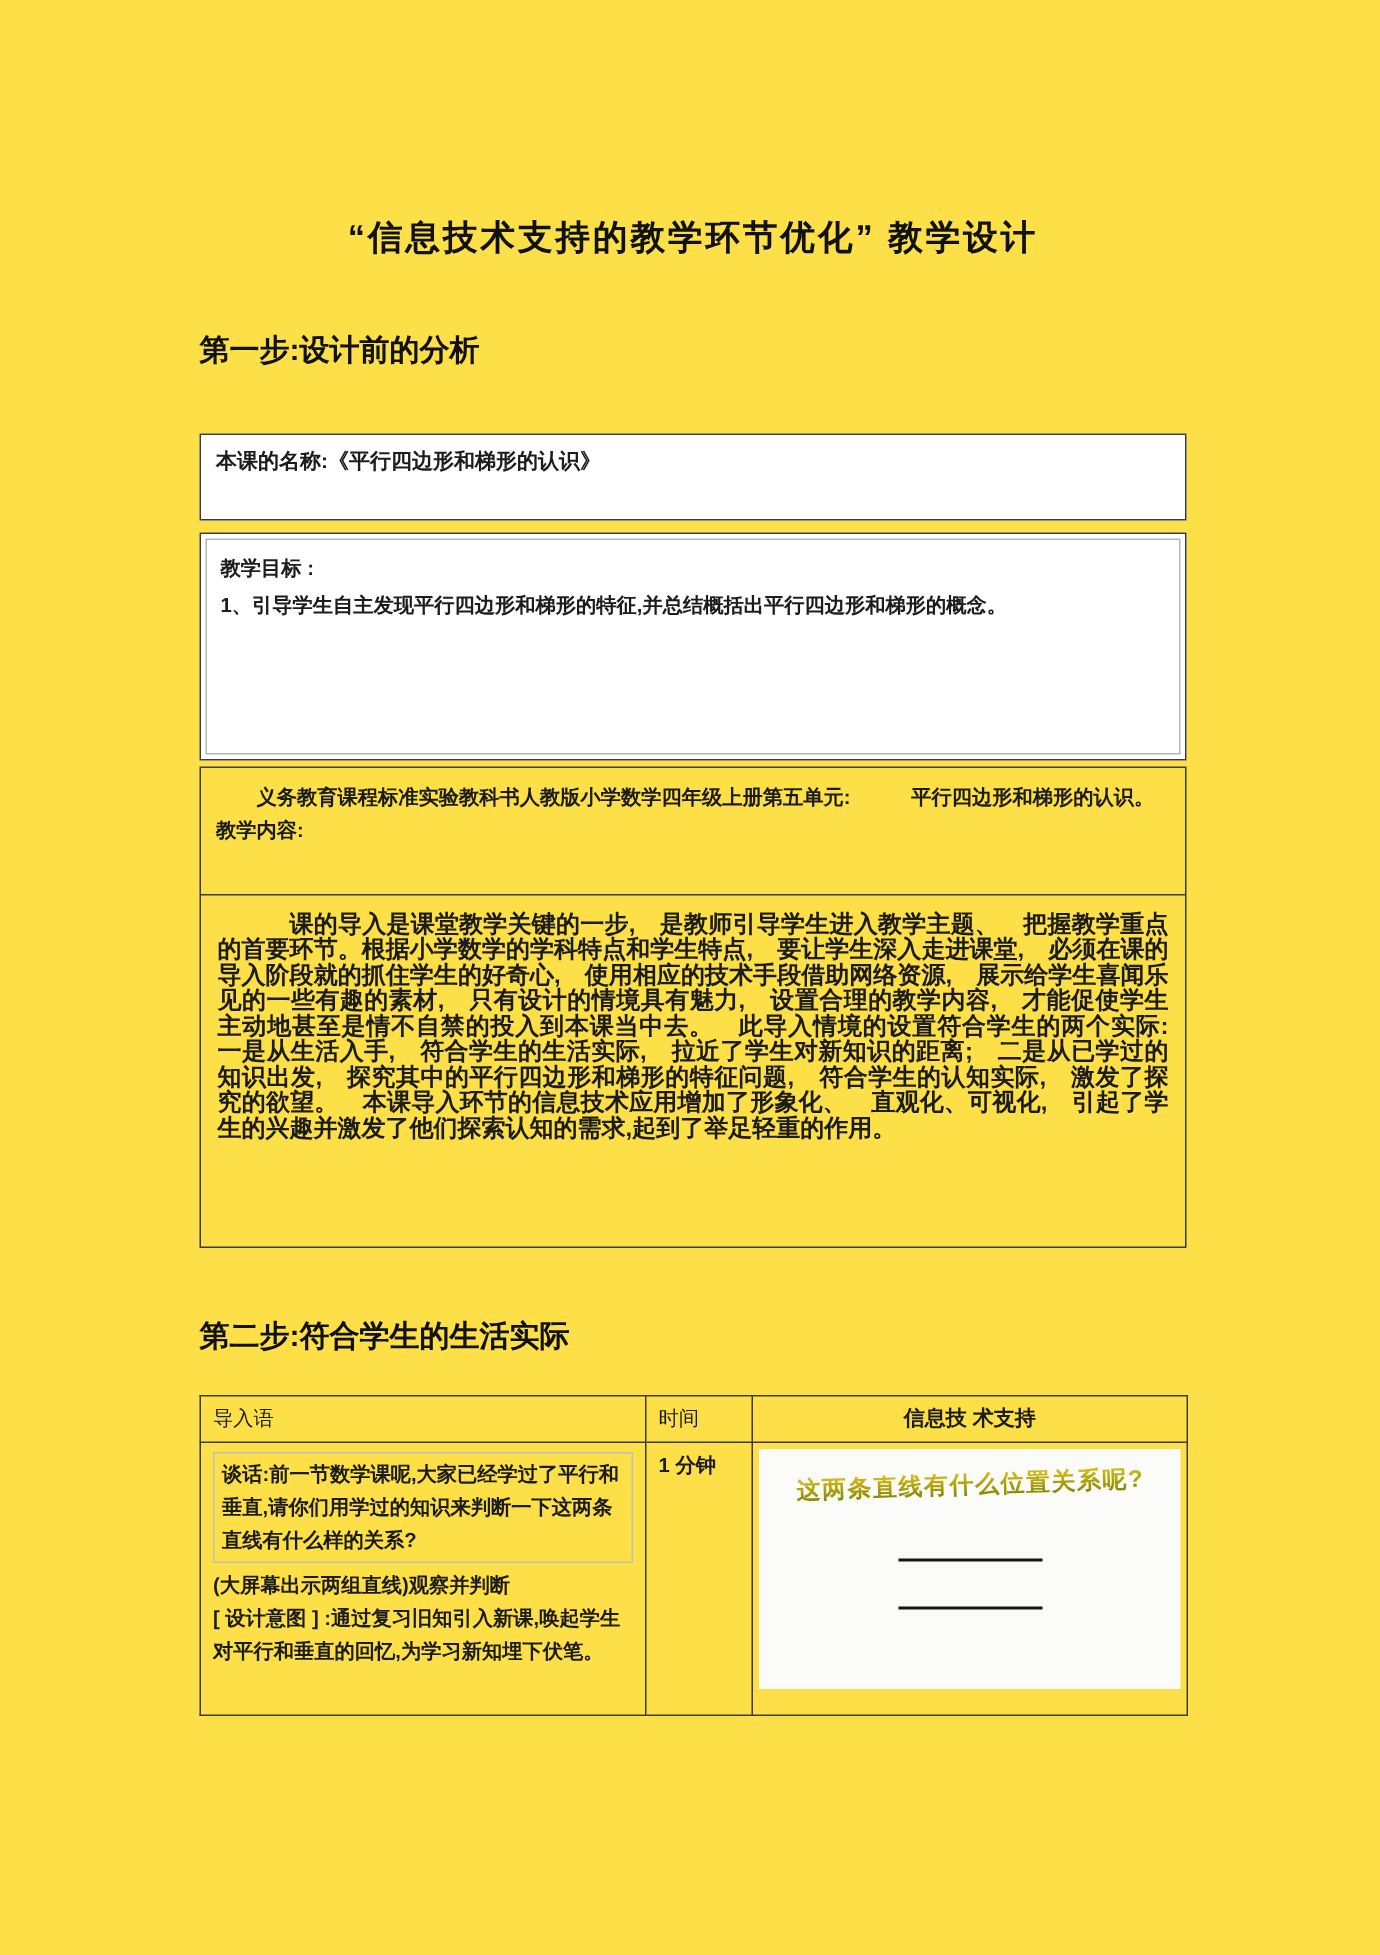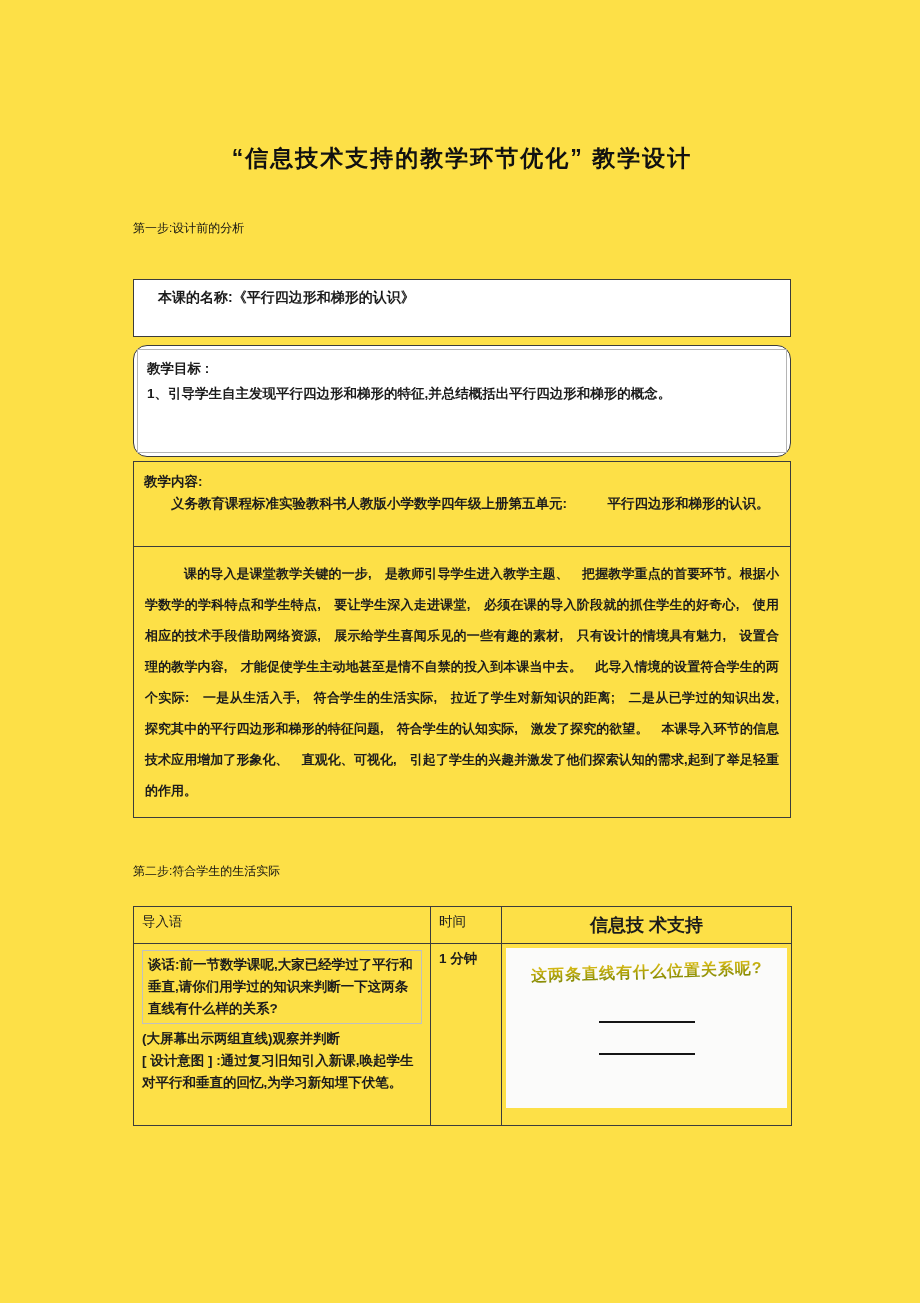--- a/index.html
+++ b/index.html
@@ -15,37 +15,37 @@
   .doc-title {
     margin-top:143px;
     text-align:center;
     font-size:23px;
     font-weight:700;
     letter-spacing:2px;
     color:#111;
   }
   .section-heading {
     margin-top:46px;
-    font-size:12px;
-    font-weight:400;
+    font-size:20px;
+    font-weight:700;
     color:#111;
   }
   .section-heading.second { margin-top:45px; }
 
   .box { border:1.5px solid #3c3c3c; background:#fff; }
 
   .box-name {
     margin-top:42px;
     height:58px;
-    padding:9px 24px;
+    padding:9px 10px;
     font-size:14px;
     font-weight:600;
   }
 
-  .box-goals { margin-top:8px; height:112px; padding:3px;border-radius:14px; }
+  .box-goals { margin-top:8px; height:152px; padding:3px; }
   .box-goals .inner {
     border:1px solid #b5b5b5;
     height:100%;
     padding:6px 9px;
     font-size:13.5px;
     font-weight:600;
     line-height:25px;
   }
 
   .box-stack { margin-top:4px; border:1.5px solid #3c3c3c; }
@@ -55,23 +55,23 @@
     font-size:13.5px;
     font-weight:600;
     line-height:22px;
   }
   .section-analysis {
     border-top:1.5px solid #3c3c3c;
     min-height:235px;
     padding:11px 11px;
   }
   .analysis-text {
-    font-size:13px;
-    font-weight:600;
-    line-height:31px;
+    font-size:16px;
+    font-weight:600;
+    line-height:17px;
     text-indent:3em;
     text-align:justify;
   }
 
   table.lead-table {
     margin-top:26px;
     width:658px;
     border-collapse:collapse;
     table-layout:fixed;
   }
@@ -84,21 +84,21 @@
     padding:6px 8px;
   }
   .col-lead { width:297px; }
   .col-time { width:71px; }
   .col-tech { width:290px; }
   .lead-table thead th { height:27px; font-weight:500; }
   .lead-table thead th.tech-head {
     text-align:center;
     vertical-align:middle;
     font-weight:700;
-    font-size:18px;
+    font-size:14px;
   }
   .lead-table tbody td { height:182px; }
 
   .talk-box {
     border:1px solid #c0c0c0;
     padding:3px 5px;
     line-height:22px;
     margin-bottom:4px;
   }
   .cell-line { line-height:22px; }
@@ -148,22 +148,22 @@
 
     <div class="box box-goals">
       <div class="inner">
         <p>教学目标 :</p>
         <p>1、引导学生自主发现平行四边形和梯形的特征,并总结概括出平行四边形和梯形的概念。</p>
       </div>
     </div>
 
     <div class="box-stack">
       <div class="section-content">
+        <p>　　义务教育课程标准实验教科书人教版小学数学四年级上册第五单元:　　　平行四边形和梯形的认识。</p>
         <p>教学内容:</p>
-        <p>　　义务教育课程标准实验教科书人教版小学数学四年级上册第五单元:　　　平行四边形和梯形的认识。</p>
       </div>
       <div class="section-analysis">
         <p class="analysis-text">课的导入是课堂教学关键的一步,　是教师引导学生进入教学主题、　把握教学重点的首要环节。根据小学数学的学科特点和学生特点,　要让学生深入走进课堂,　必须在课的导入阶段就的抓住学生的好奇心,　使用相应的技术手段借助网络资源,　展示给学生喜闻乐见的一些有趣的素材,　只有设计的情境具有魅力,　设置合理的教学内容,　才能促使学生主动地甚至是情不自禁的投入到本课当中去。　此导入情境的设置符合学生的两个实际:　一是从生活入手,　符合学生的生活实际,　拉近了学生对新知识的距离;　二是从已学过的知识出发,　探究其中的平行四边形和梯形的特征问题,　符合学生的认知实际,　激发了探究的欲望。　本课导入环节的信息技术应用增加了形象化、　直观化、可视化,　引起了学生的兴趣并激发了他们探索认知的需求,起到了举足轻重的作用。</p>
       </div>
     </div>
 
     <h2 class="section-heading second">第二步:符合学生的生活实际</h2>
 
     <table class="lead-table">
       <colgroup>

